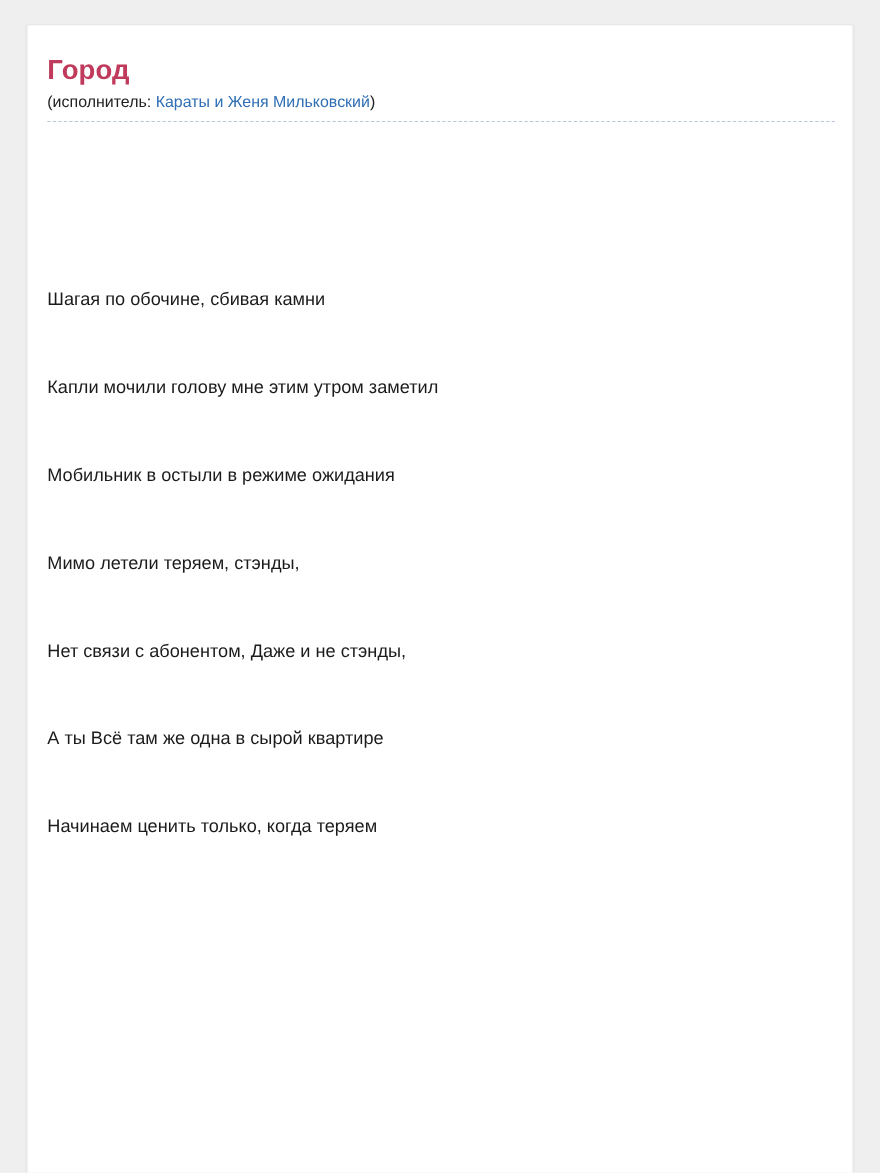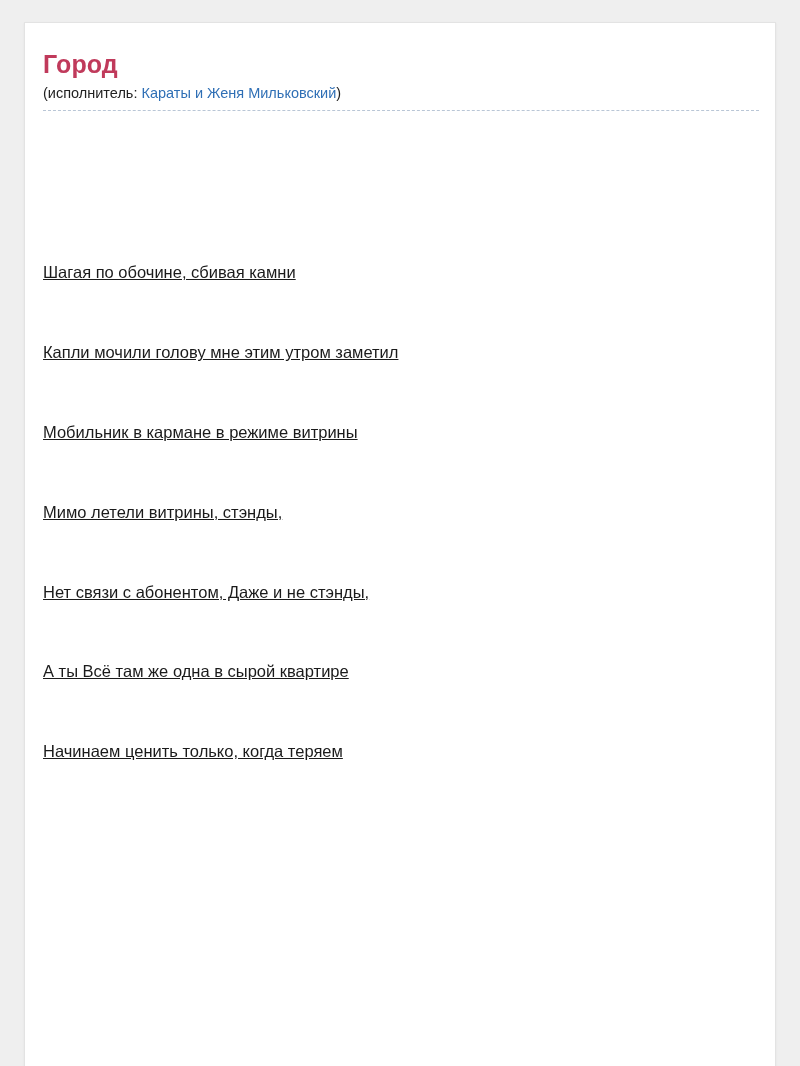--- a/index.html
+++ b/index.html
@@ -50,42 +50,42 @@
   }
   .lyrics {
     margin-top: 16px;
     font-size: 16.5px;
     line-height: 26.6px;
     color: #1b1b1b;
     white-space: pre-wrap;
   }
   .verse { margin: 0 0 26px 0; }
   .verse:last-child { margin-bottom: 0; }
-  .line { display: block; text-decoration: underline; }
+  .line { display: block; }
 </style>
 </head>
 <body>
 
 <div class="page-wrap">
   <div class="sheet">
     <div class="inner">
 
       <h1 class="song-title">Город</h1>
 
       <p class="artist-line">
         <span>(исполнитель: </span><a href="#">Караты и Женя Мильковский</a><span>)</span>
       </p>
 
       <div class="lyrics">
 
         <p class="verse">
           <span class="line">Шагая по обочине, сбивая камни</span>
           <span class="line">Капли мочили голову мне этим утром заметил</span>
-          <span class="line">Мобильник в кармане в режиме витрины</span>
-          <span class="line">Мимо летели витрины, стэнды,</span>
+          <span class="line">Мобильник в остыли в режиме ожидания</span>
+          <span class="line">Мимо летели теряем, стэнды,</span>
           <span class="line">Нет связи с абонентом, Даже и не стэнды,</span>
           <span class="line">А ты Всё там же одна в сырой квартире</span>
           <span class="line">Начинаем ценить только, когда теряем</span>
           
         </p>
 
         
 
         
 

